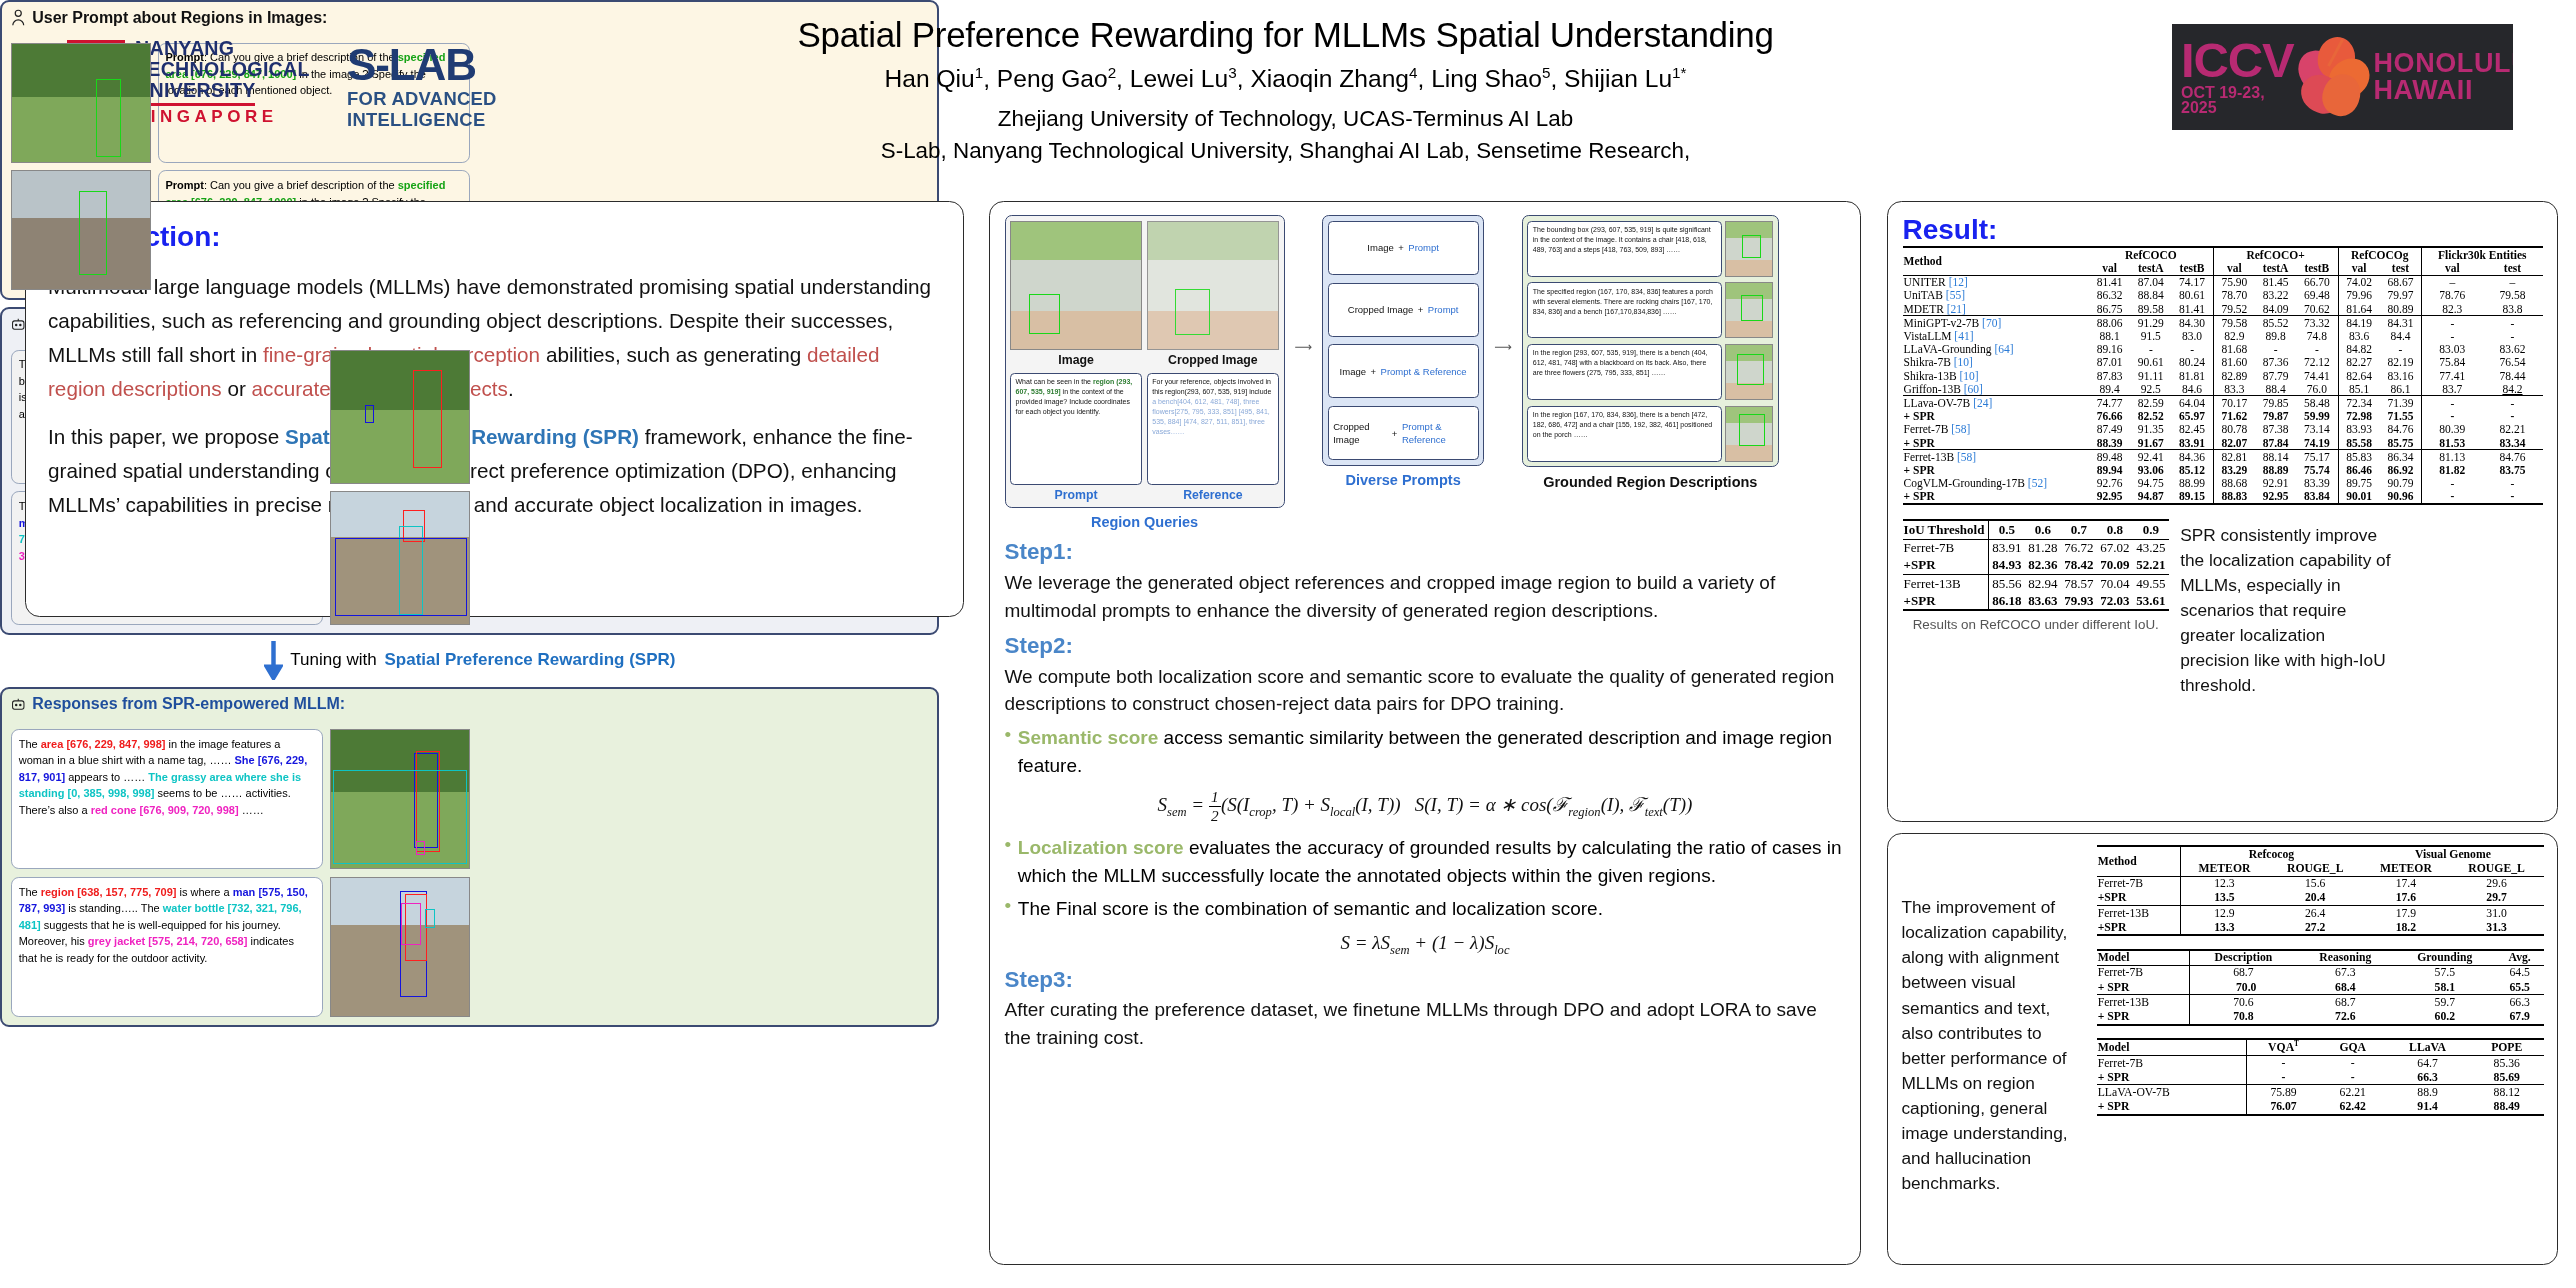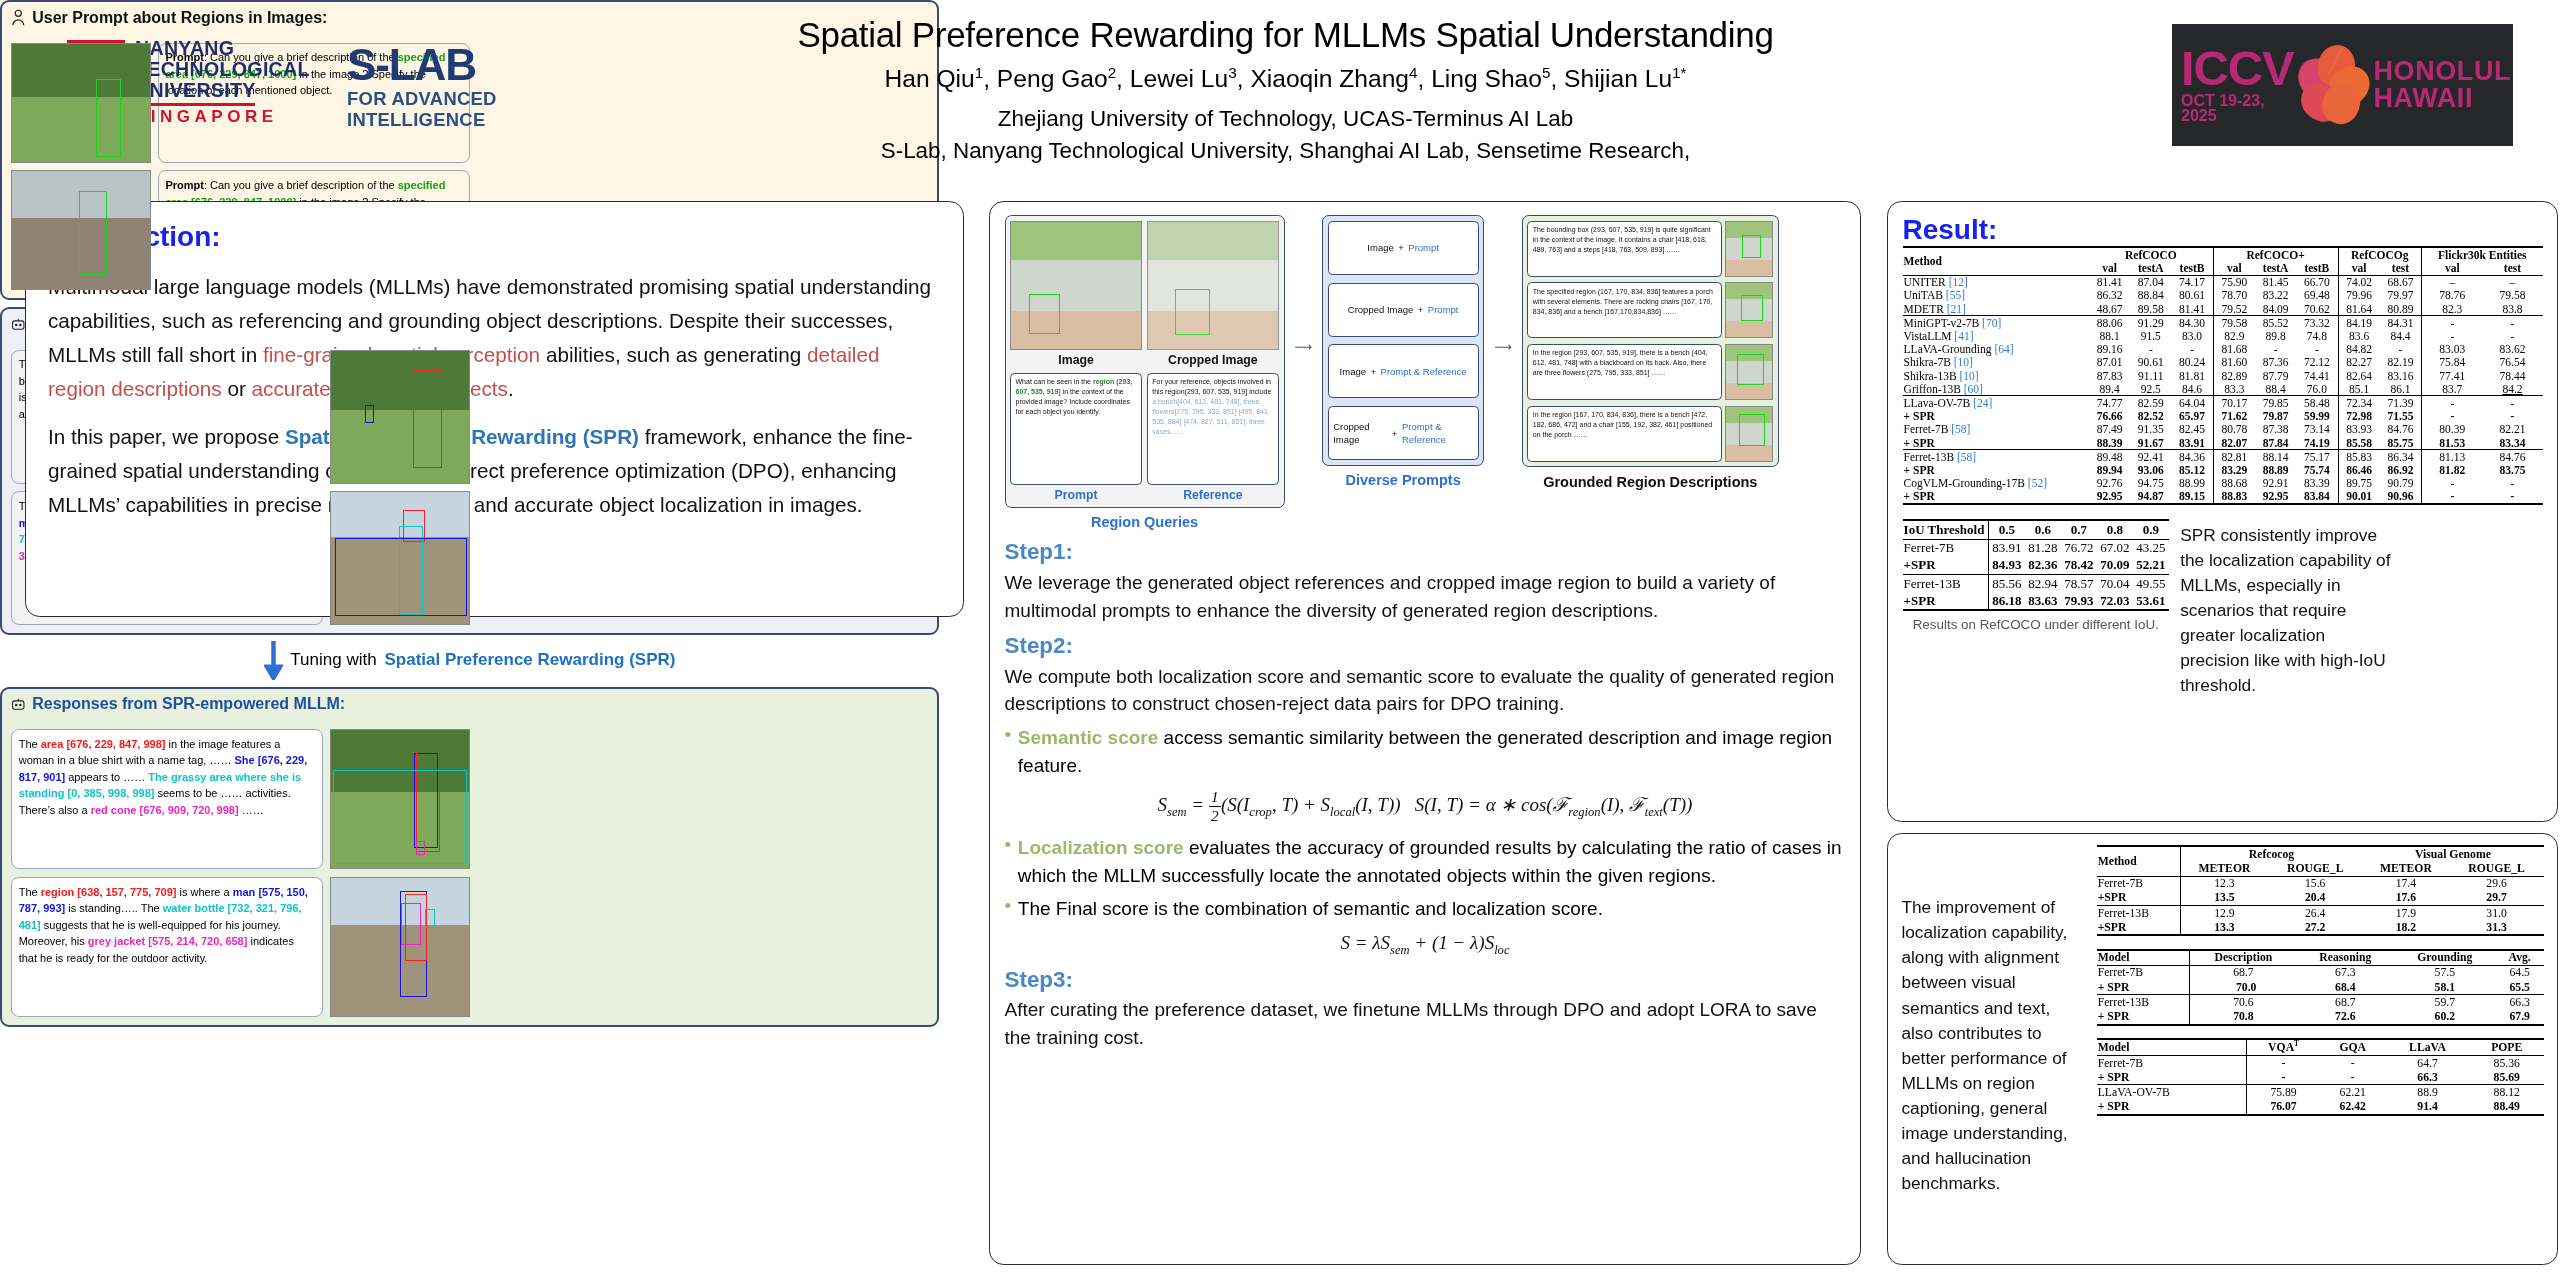--- a/index.html
+++ b/index.html
@@ -39,21 +39,21 @@
   .slab-logo { position:absolute; left:347px; top:40px; line-height:1.12; }
   .slab-logo .big { font-size:44px; font-weight:bold; color:#1f3b73; letter-spacing:-1.1px; }
   .slab-logo .sm { font-size:18.4px; font-weight:bold; color:#2a5083; letter-spacing:0.3px; }
 
   .title-block { position:absolute; left:693px; top:14.5px; width:1185px; text-align:center; }
   .ptitle { font-size:35px; font-weight:400; color:#000; letter-spacing:-0.3px; }
   .pauthors { font-size:24.6px; margin-top:9px; color:#000; }
   .paffil { font-size:22.4px; margin-top:10px; color:#000; line-height:1.42; }
   sup { font-size:0.62em; vertical-align:super; }
 
-  .iccv { position:absolute; left:2172px; top:23.5px; width:341px; height:122px;
+  .iccv { position:absolute; left:2172px; top:23.5px; width:341px; height:106px;
     background:#26272b; display:flex; align-items:center; padding:4px 9px; overflow:hidden; }
   .iccv-left { color:#b72a72; line-height:0.9; }
   .iccv-left .c1 { font-size:49px; font-weight:bold; letter-spacing:-1.1px; }
   .iccv-left .c2 { font-size:16px; font-weight:bold; margin-top:4.5px; letter-spacing:0px; }
   .iccv-flower { width:73px; height:84px; position:relative; flex:0 0 auto; margin:0 3.4px; }
   .petal { position:absolute; width:37px; height:42px; border-radius:50% 50% 46% 46%; }
   .iccv-right { color:#b72a72; line-height:1.0; text-align:left; }
   .iccv-right div { font-size:27px; font-weight:bold; letter-spacing:0.6px; }
 
   
@@ -520,21 +520,21 @@
             <td class="vl">78.70</td>
             <td>83.22</td>
             <td>69.48</td>
             <td class="vl">79.96</td>
             <td>79.97</td>
             <td class="vl">78.76</td>
             <td>79.58</td>
           </tr>
           <tr>
             <td class="m" style="border-bottom: 1.1px solid rgb(0, 0, 0);">MDETR<span class="ref"> [21]</span></td>
-            <td style="border-bottom: 1.1px solid rgb(0, 0, 0);">48.67</td>
+            <td style="border-bottom: 1.1px solid rgb(0, 0, 0);">86.75</td>
             <td style="border-bottom: 1.1px solid rgb(0, 0, 0);">89.58</td>
             <td style="border-bottom: 1.1px solid rgb(0, 0, 0);">81.41</td>
             <td class="vl" style="border-bottom: 1.1px solid rgb(0, 0, 0);">79.52</td>
             <td style="border-bottom: 1.1px solid rgb(0, 0, 0);">84.09</td>
             <td style="border-bottom: 1.1px solid rgb(0, 0, 0);">70.62</td>
             <td class="vl" style="border-bottom: 1.1px solid rgb(0, 0, 0);">81.64</td>
             <td style="border-bottom: 1.1px solid rgb(0, 0, 0);">80.89</td>
             <td class="vl" style="border-bottom: 1.1px solid rgb(0, 0, 0);">82.3</td>
             <td style="border-bottom: 1.1px solid rgb(0, 0, 0);">83.8</td>
           </tr>

